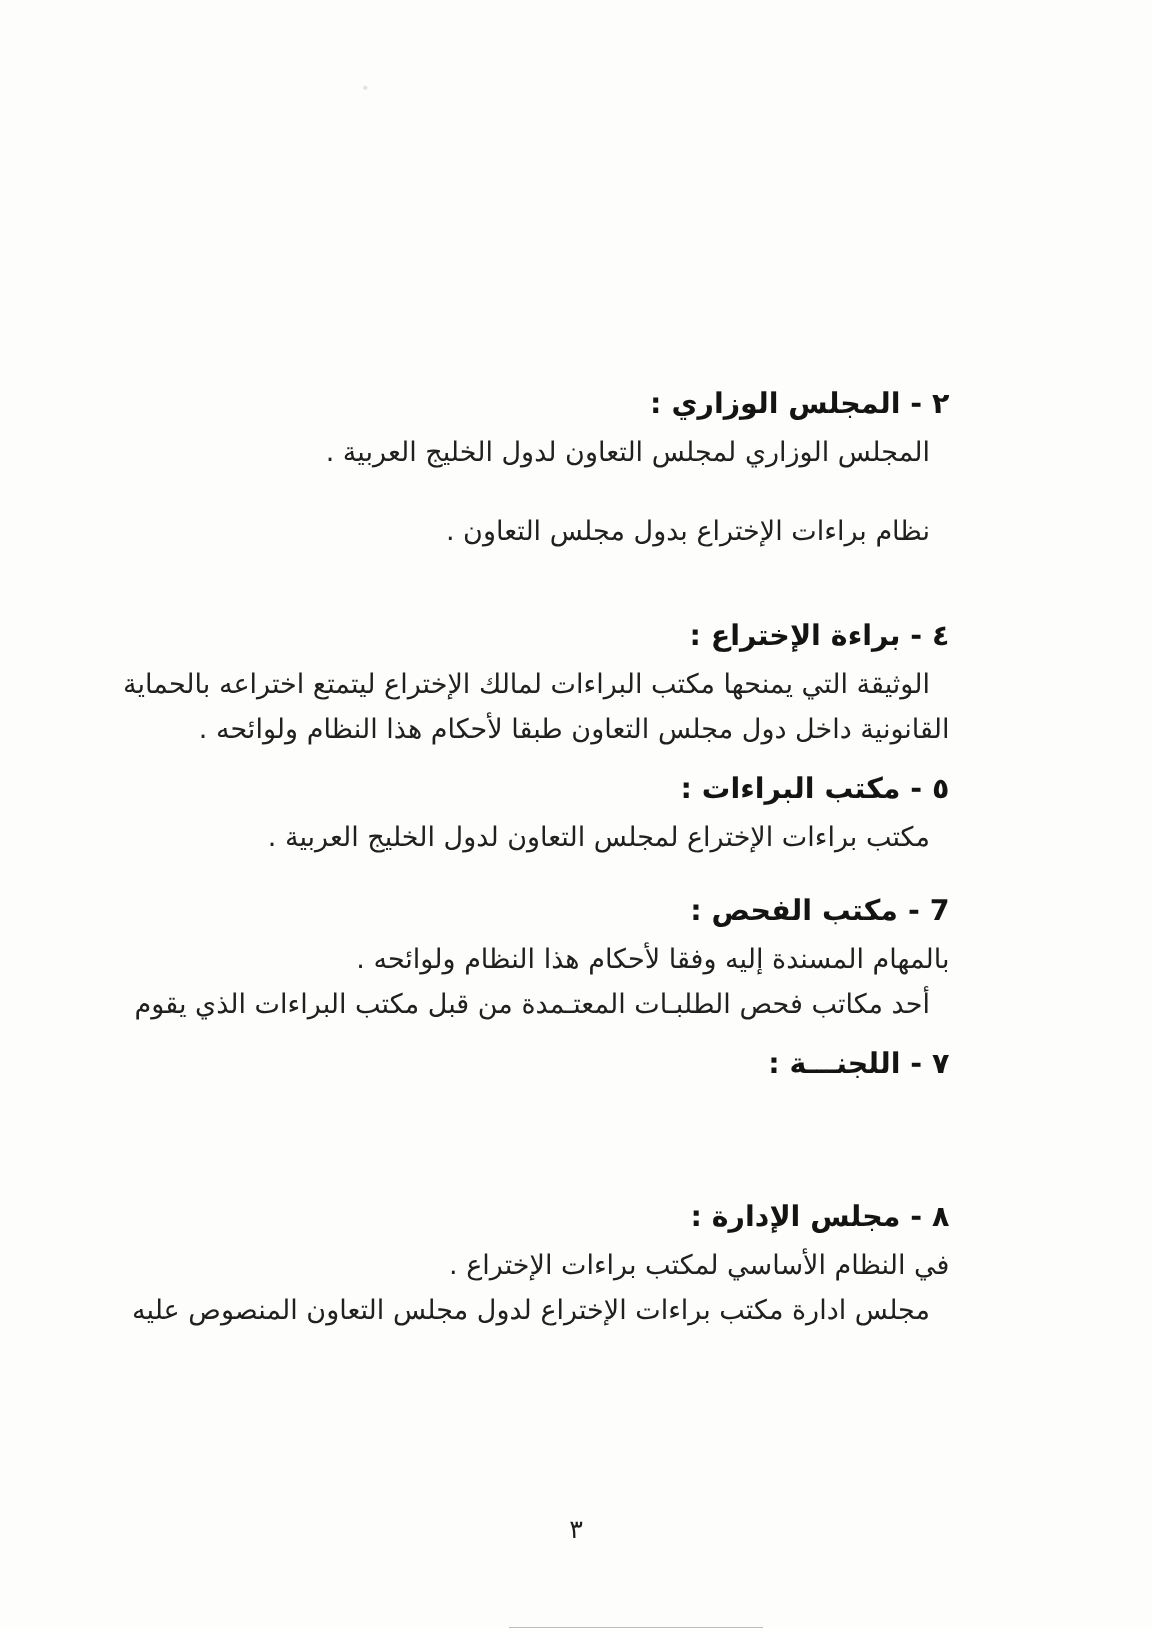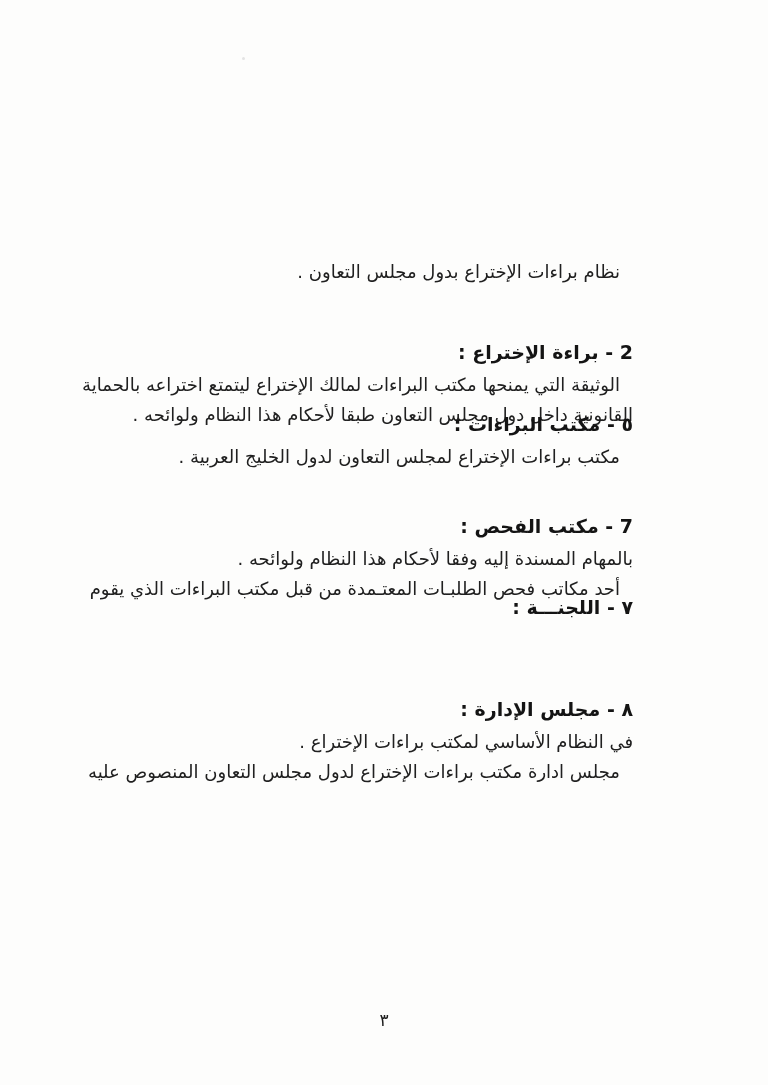--- a/index.html
+++ b/index.html
@@ -58,29 +58,35 @@
     font-size:17px;
     color:#1d1d1d;
   }
 </style>
 </head>
 <body>
 
 <div class="page">
   <div class="speck"></div>
   <main class="content" id="sections">
+  <section class="section">
+    <h2 class="heading" dir="rtl" lang="ar">٢ - المجلس الوزاري :</h2>
+    <div class="body">
+          <div class="line first" dir="rtl" lang="ar">المجلس الوزاري لمجلس التعاون لدول الخليج العربية .</div>
+        </div>
+  </section>
 
   <section class="section">
     <div class="body">
           <div class="line first" dir="rtl" lang="ar">نظام براءات الإختراع بدول مجلس التعاون .</div>
         </div>
   </section>
 
   <section class="section">
-    <h2 class="heading" dir="rtl" lang="ar">2 - براءة الإختراع :</h2>
+    <h2 class="heading" dir="rtl" lang="ar">٤ - براءة الإختراع :</h2>
     <div class="body">
           <div class="line first full" dir="rtl" lang="ar">الوثيقة التي يمنحها مكتب البراءات لمالك الإختراع ليتمتع اختراعه بالحماية</div>
           <div class="line" dir="rtl" lang="ar">القانونية داخل دول مجلس التعاون طبقا لأحكام هذا النظام ولوائحه .</div>
         </div>
   </section>
 
   <section class="section">
     <h2 class="heading" dir="rtl" lang="ar">٥ - مكتب البراءات :</h2>
     <div class="body">
           <div class="line first" dir="rtl" lang="ar">مكتب براءات الإختراع لمجلس التعاون لدول الخليج العربية .</div>

